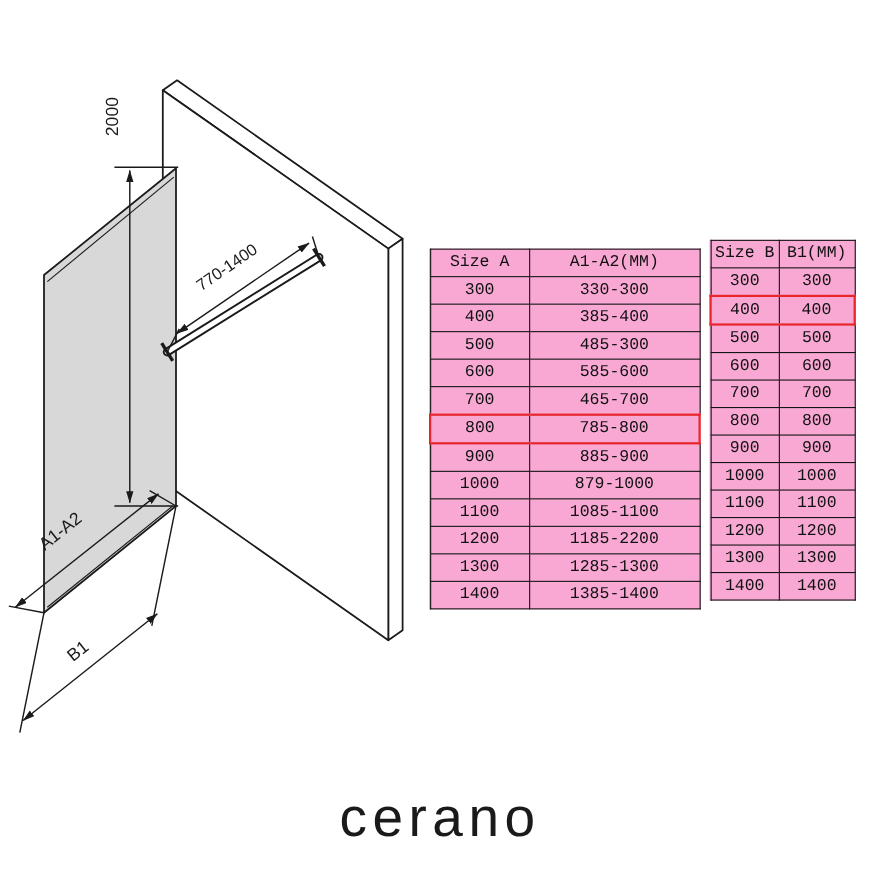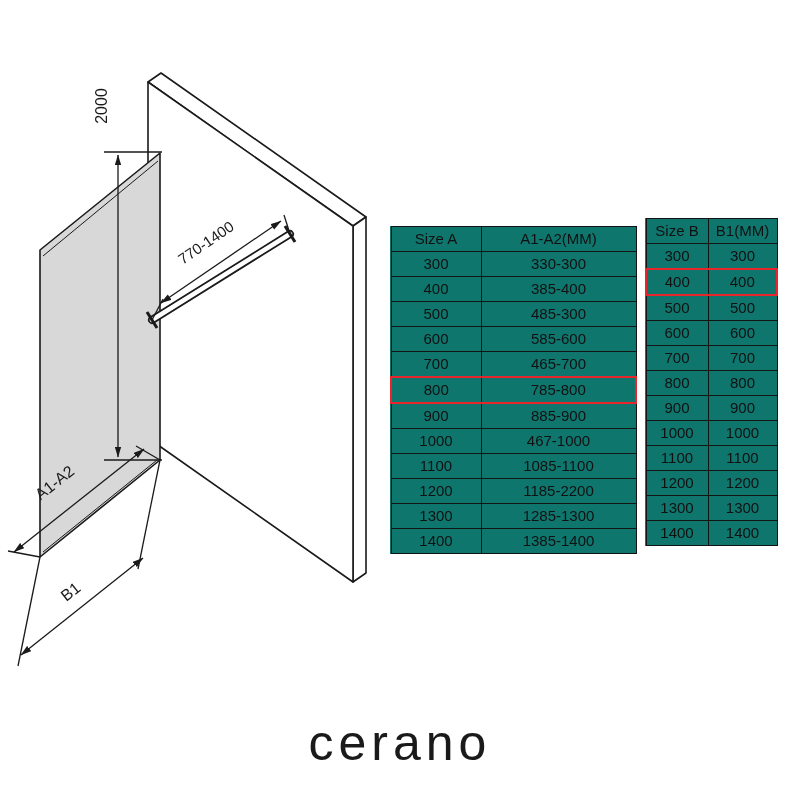--- a/index.html
+++ b/index.html
@@ -1,21 +1,21 @@
 <!DOCTYPE html>
 <html style="--hl: #e8252a;"><head>
 <meta charset="utf-8">
 <style>
   html,body{margin:0;padding:0;background:#ffffff;}
   .page{position:relative;width:800px;height:800px;background:#ffffff;
         font-family:"Liberation Sans",sans-serif;color:#111;overflow:hidden;}
   svg.diagram{position:absolute;left:0;top:0;}
   .dim-label{font-family:"Liberation Sans",sans-serif;font-size:16px;fill:#1a1a1a;}
   .dim-label.small{font-size:15px;}
-  .spec-table{position:absolute;border-collapse:collapse;table-layout:fixed;background:#0f766e;}
+  .spec-table{position:absolute;border-collapse:collapse;table-layout:fixed;background:#f9a8d4;font-family:Liberation Mono, monospace;}
   .spec-table th,.spec-table td{
      border:1.3px solid #141414;font-weight:normal;font-size:15px;text-align:center;
      padding:0 3px;height:24px;line-height:24px;white-space:nowrap;color:#111;}
   #table-a{left:390px;top:226px;width:245px;}
   #table-b{left:645px;top:218px;width:131px;}
   tr.highlighted td{border-top:2.5px solid var(--hl,#e8252a);border-bottom:2.5px solid var(--hl,#e8252a);}
   tr.highlighted td:first-child{border-left:2.5px solid var(--hl,#e8252a);}
   tr.highlighted td:last-child{border-right:2.5px solid var(--hl,#e8252a);}
   .brand{position:absolute;left:0;right:0;top:714px;text-align:center;
          font-size:50px;letter-spacing:5px;font-weight:normal;color:#1a1a1a;}
@@ -115,21 +115,21 @@
         <tr class="highlighted">
           <td>800</td>
           <td>785-800</td>
         </tr>
         <tr>
           <td>900</td>
           <td>885-900</td>
         </tr>
         <tr>
           <td>1000</td>
-          <td>467-1000</td>
+          <td>879-1000</td>
         </tr>
         <tr>
           <td>1100</td>
           <td>1085-1100</td>
         </tr>
         <tr>
           <td>1200</td>
           <td>1185-2200</td>
         </tr>
         <tr>

